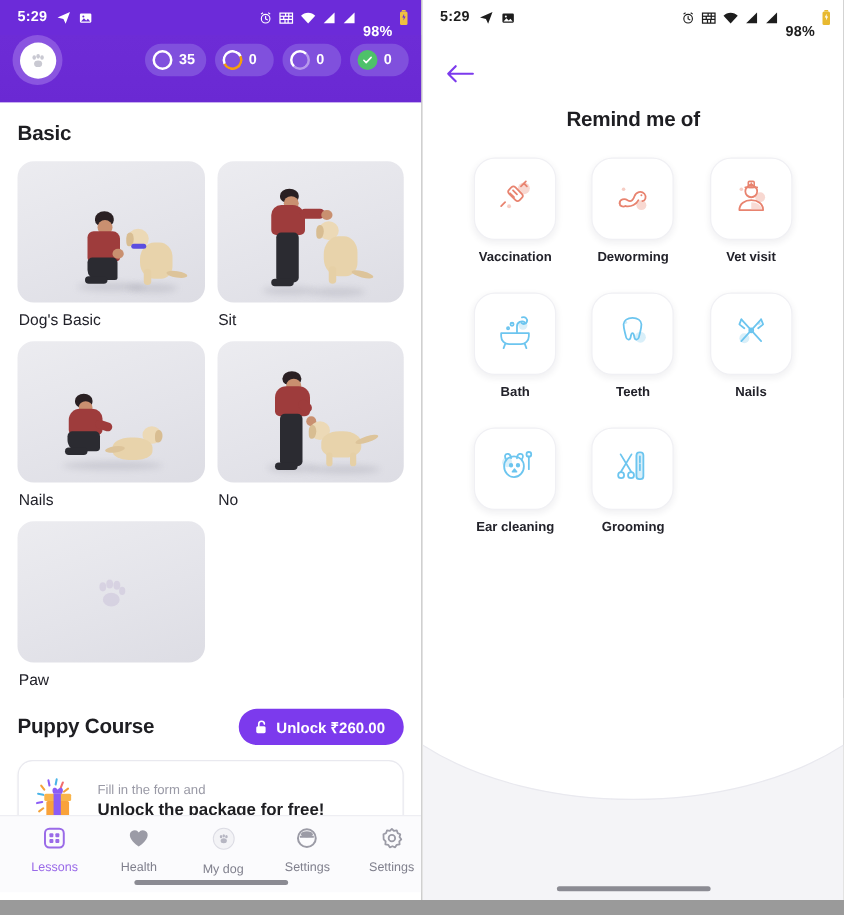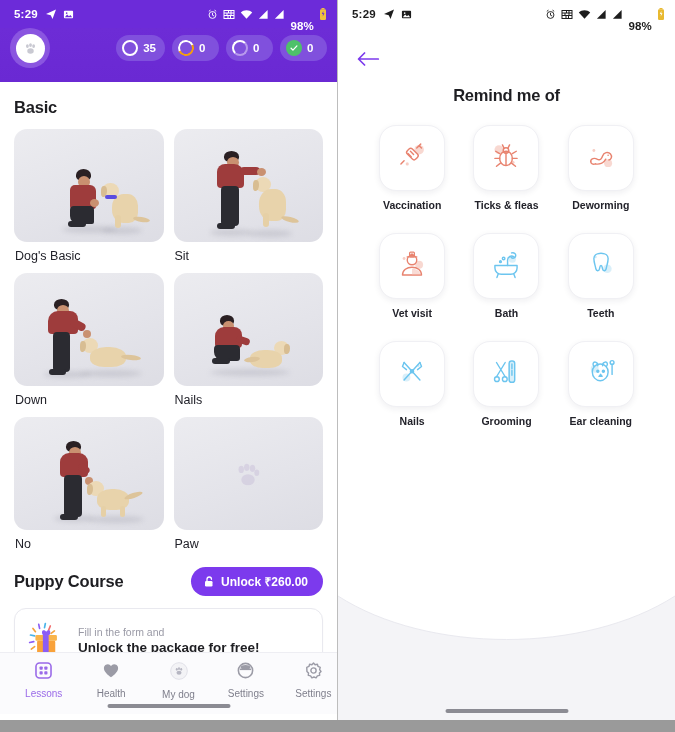--- a/index.html
+++ b/index.html
@@ -327,44 +327,20 @@
                 <div class="dogear" style="left:3px; top:3px; width:6px;  height:11px;"></div>
                 <div class="dogbody" style="left:9px; top:12px; width:27px; height:32px; border-radius:45% 40% 35% 45%;"></div>
                 <div class="dogleg" style="left:13px; top:36px; width:6px; height:14px;"></div>
                 <div class="dogtail" style="left:31px; top:40px; width:18px; height:5px; transform:rotate(14deg);"></div>
               </div>
             </div>
           </div>
           <div class="lesson-label">Sit</div>
         </div>
 
-        <div class="lesson-card">
-          <div class="lesson-thumb">
-            <div class="scene">
-              <div class="floor-shadow" style="left:30px; top:98px; width:46px;"></div>
-              <div class="floor-shadow" style="left:66px; top:97px; width:62px;"></div>
-              <div class="person" style="left:32px; top:26px; width:56px; height:76px;">
-                <div class="hair" style="left:8px;  top:0;  width:15px; height:11px;"></div>
-                <div class="skin" style="left:11px; top:6px; width:12px; height:11px;"></div>
-                <div class="shirt" style="left:2px;  top:12px; width:30px; height:23px; border-radius:10px 8px 4px 4px;"></div>
-                <div class="shirt" style="left:24px; top:22px; width:16px; height:8px; border-radius:4px; transform:rotate(28deg);"></div>
-                <div class="skin" style="left:37px; top:31px; width:8px; height:8px;"></div>
-                <div class="pants" style="left:7px;  top:33px; width:17px; height:40px; border-radius:4px;"></div>
-                <div class="pants" style="left:3px;  top:70px; width:17px; height:6px; border-radius:3px;"></div>
-              </div>
-              <div class="dog" style="left:66px; top:62px; width:62px; height:40px;">
-                <div class="doghead" style="left:2px;  top:3px;  width:16px; height:15px;"></div>
-                <div class="dogear" style="left:0;    top:6px;  width:6px;  height:11px;"></div>
-                <div class="dogbody" style="left:10px; top:12px; width:36px; height:20px; border-radius:45% 45% 40% 40%;"></div>
-                <div class="dogtail" style="left:41px; top:20px; width:20px; height:5px; transform:rotate(6deg);"></div>
-              </div>
-            </div>
-          </div>
-          <div class="lesson-label">Down</div>
-        </div>
 
         <div class="lesson-card">
           <div class="lesson-thumb">
             <div class="scene">
               <div class="floor-shadow" style="left:36px; top:96px; width:80px;"></div>
               <div class="person" style="left:40px; top:42px; width:52px; height:58px;">
                 <div class="hair" style="left:6px;  top:0;  width:14px; height:11px;"></div>
                 <div class="skin" style="left:9px;  top:6px; width:11px; height:10px;"></div>
                 <div class="shirt" style="left:1px;  top:12px; width:27px; height:21px; border-radius:9px 8px 4px 4px;"></div>
                 <div class="pants" style="left:0;    top:30px; width:26px; height:16px; border-radius:4px 4px 3px 9px;"></div>
@@ -610,39 +586,20 @@
                 <path d="M30 14l5-5M33 11l3 3"></path>
                 <path d="M14 30l-4 4"></path>
                 <path d="M22 18l4 4M19 21l4 4"></path>
               </g>
             </svg>
           </span>
         </div>
         <div class="remind-label">Vaccination</div>
       </div>
 
-      <div class="remind-cell">
-        <div class="remind-tile">
-          <span>
-            <svg width="38" height="38" viewBox="0 0 48 48">
-              <circle cx="15" cy="16" r="5.5" fill="#f3b8ab" opacity=".55"></circle>
-              <circle cx="33" cy="32" r="1.8" fill="#f3b8ab" opacity=".7"></circle>
-              <g stroke="#e8836f" stroke-width="1.8" fill="none" stroke-linecap="round" stroke-linejoin="round">
-                <ellipse cx="24" cy="27" rx="8" ry="9"></ellipse>
-                <circle cx="24" cy="17" r="3.5"></circle>
-                <path d="M21.5 14l-2-4M26.5 14l2-4"></path>
-                <path d="M16 21l-5-3M16 27h-6M17 33l-5 4"></path>
-                <path d="M32 21l5-3M32 27h6M31 33l5 4"></path>
-                <path d="M24 19v16"></path>
-              </g>
-            </svg>
-          </span>
-        </div>
-        <div class="remind-label">Ticks &amp; fleas</div>
-      </div>
 
       <div class="remind-cell">
         <div class="remind-tile">
           <span>
             <svg width="38" height="38" viewBox="0 0 48 48">
               <circle cx="33" cy="33" r="5" fill="#f3b8ab" opacity=".55"></circle>
               <circle cx="15" cy="17" r="1.8" fill="#f3b8ab" opacity=".7"></circle>
               <g stroke="#e8836f" stroke-width="1.8" fill="none" stroke-linecap="round" stroke-linejoin="round">
                 <path d="M11 31c0-4 5-5 8-3 4 2.5 6-1 7-4 1.5-4.5 7-6 10-2.5 2.5 3 1 7-2 7.5"></path>
                 <path d="M11 31c0 3 3 4 6 3"></path>
@@ -717,38 +674,20 @@
               <circle cx="32" cy="16" r="1.6" fill="#bfe4f5" opacity=".8"></circle>
               <g stroke="#6cc5ef" stroke-width="1.8" fill="none" stroke-linecap="round" stroke-linejoin="round">
                 <path d="M14 12l20 22M34 12L14 34"></path>
                 <path d="M14 12l-2 5 5 4M34 12l2 5-5 4"></path>
                 <circle cx="24" cy="23" r="2"></circle>
               </g>
             </svg>
           </span>
         </div>
         <div class="remind-label">Nails</div>
-      </div>
-
-      <div class="remind-cell">
-        <div class="remind-tile">
-          <span>
-            <svg width="38" height="38" viewBox="0 0 48 48">
-              <rect x="27" y="11" width="8" height="26" rx="3" fill="#bfe4f5" opacity=".6"></rect>
-              <g stroke="#6cc5ef" stroke-width="1.8" fill="none" stroke-linecap="round" stroke-linejoin="round">
-                <path d="M12 12l11 18M23 12L12 30"></path>
-                <circle cx="12.5" cy="33" r="3"></circle>
-                <circle cx="22.5" cy="33" r="3"></circle>
-                <rect x="28" y="10" width="7" height="27" rx="3"></rect>
-                <path d="M31.5 14v6M31.5 22v6"></path>
-              </g>
-            </svg>
-          </span>
-        </div>
-        <div class="remind-label">Grooming</div>
       </div>
 
       <div class="remind-cell">
         <div class="remind-tile">
           <span>
             <svg width="38" height="38" viewBox="0 0 48 48">
               <circle cx="16" cy="20" r="5" fill="#bfe4f5" opacity=".6"></circle>
               <g stroke="#6cc5ef" stroke-width="1.8" fill="none" stroke-linecap="round" stroke-linejoin="round">
                 <path d="M13 24c0-6 4.5-10 10-10s10 4 10 10-4.5 11-10 11S13 30 13 24z"></path>
                 <path d="M15 17c-2-3-1-6 2-5.5 2 .4 3 2.5 3 4.5"></path>
@@ -757,20 +696,38 @@
                 <circle cx="27" cy="23" r="1.3" fill="#6cc5ef"></circle>
                 <path d="M23.5 27l-2 2.5h4z"></path>
                 <path d="M38 14v13"></path>
                 <circle cx="38" cy="12" r="2.4"></circle>
               </g>
             </svg>
           </span>
         </div>
         <div class="remind-label">Ear cleaning</div>
       </div>
+
+      <div class="remind-cell">
+        <div class="remind-tile">
+          <span>
+            <svg width="38" height="38" viewBox="0 0 48 48">
+              <rect x="27" y="11" width="8" height="26" rx="3" fill="#bfe4f5" opacity=".6"></rect>
+              <g stroke="#6cc5ef" stroke-width="1.8" fill="none" stroke-linecap="round" stroke-linejoin="round">
+                <path d="M12 12l11 18M23 12L12 30"></path>
+                <circle cx="12.5" cy="33" r="3"></circle>
+                <circle cx="22.5" cy="33" r="3"></circle>
+                <rect x="28" y="10" width="7" height="27" rx="3"></rect>
+                <path d="M31.5 14v6M31.5 22v6"></path>
+              </g>
+            </svg>
+          </span>
+        </div>
+        <div class="remind-label">Grooming</div>
+      </div>
     </div>
 
     <div class="curve-footer">
       <svg width="337" height="162" viewBox="0 0 337 162" preserveAspectRatio="none">
         <path d="M0 0 L337 0 L337 162 L0 162 Z" fill="#ffffff"></path>
         <path d="M0 38 C 90 96, 247 96, 337 38 L337 162 L0 162 Z" fill="#f4f4f7"></path>
         <path d="M0 38 C 90 96, 247 96, 337 38" fill="none" stroke="#e9e9ef" stroke-width="1"></path>
       </svg>
       <div class="home-indicator-r"></div>
     </div>

